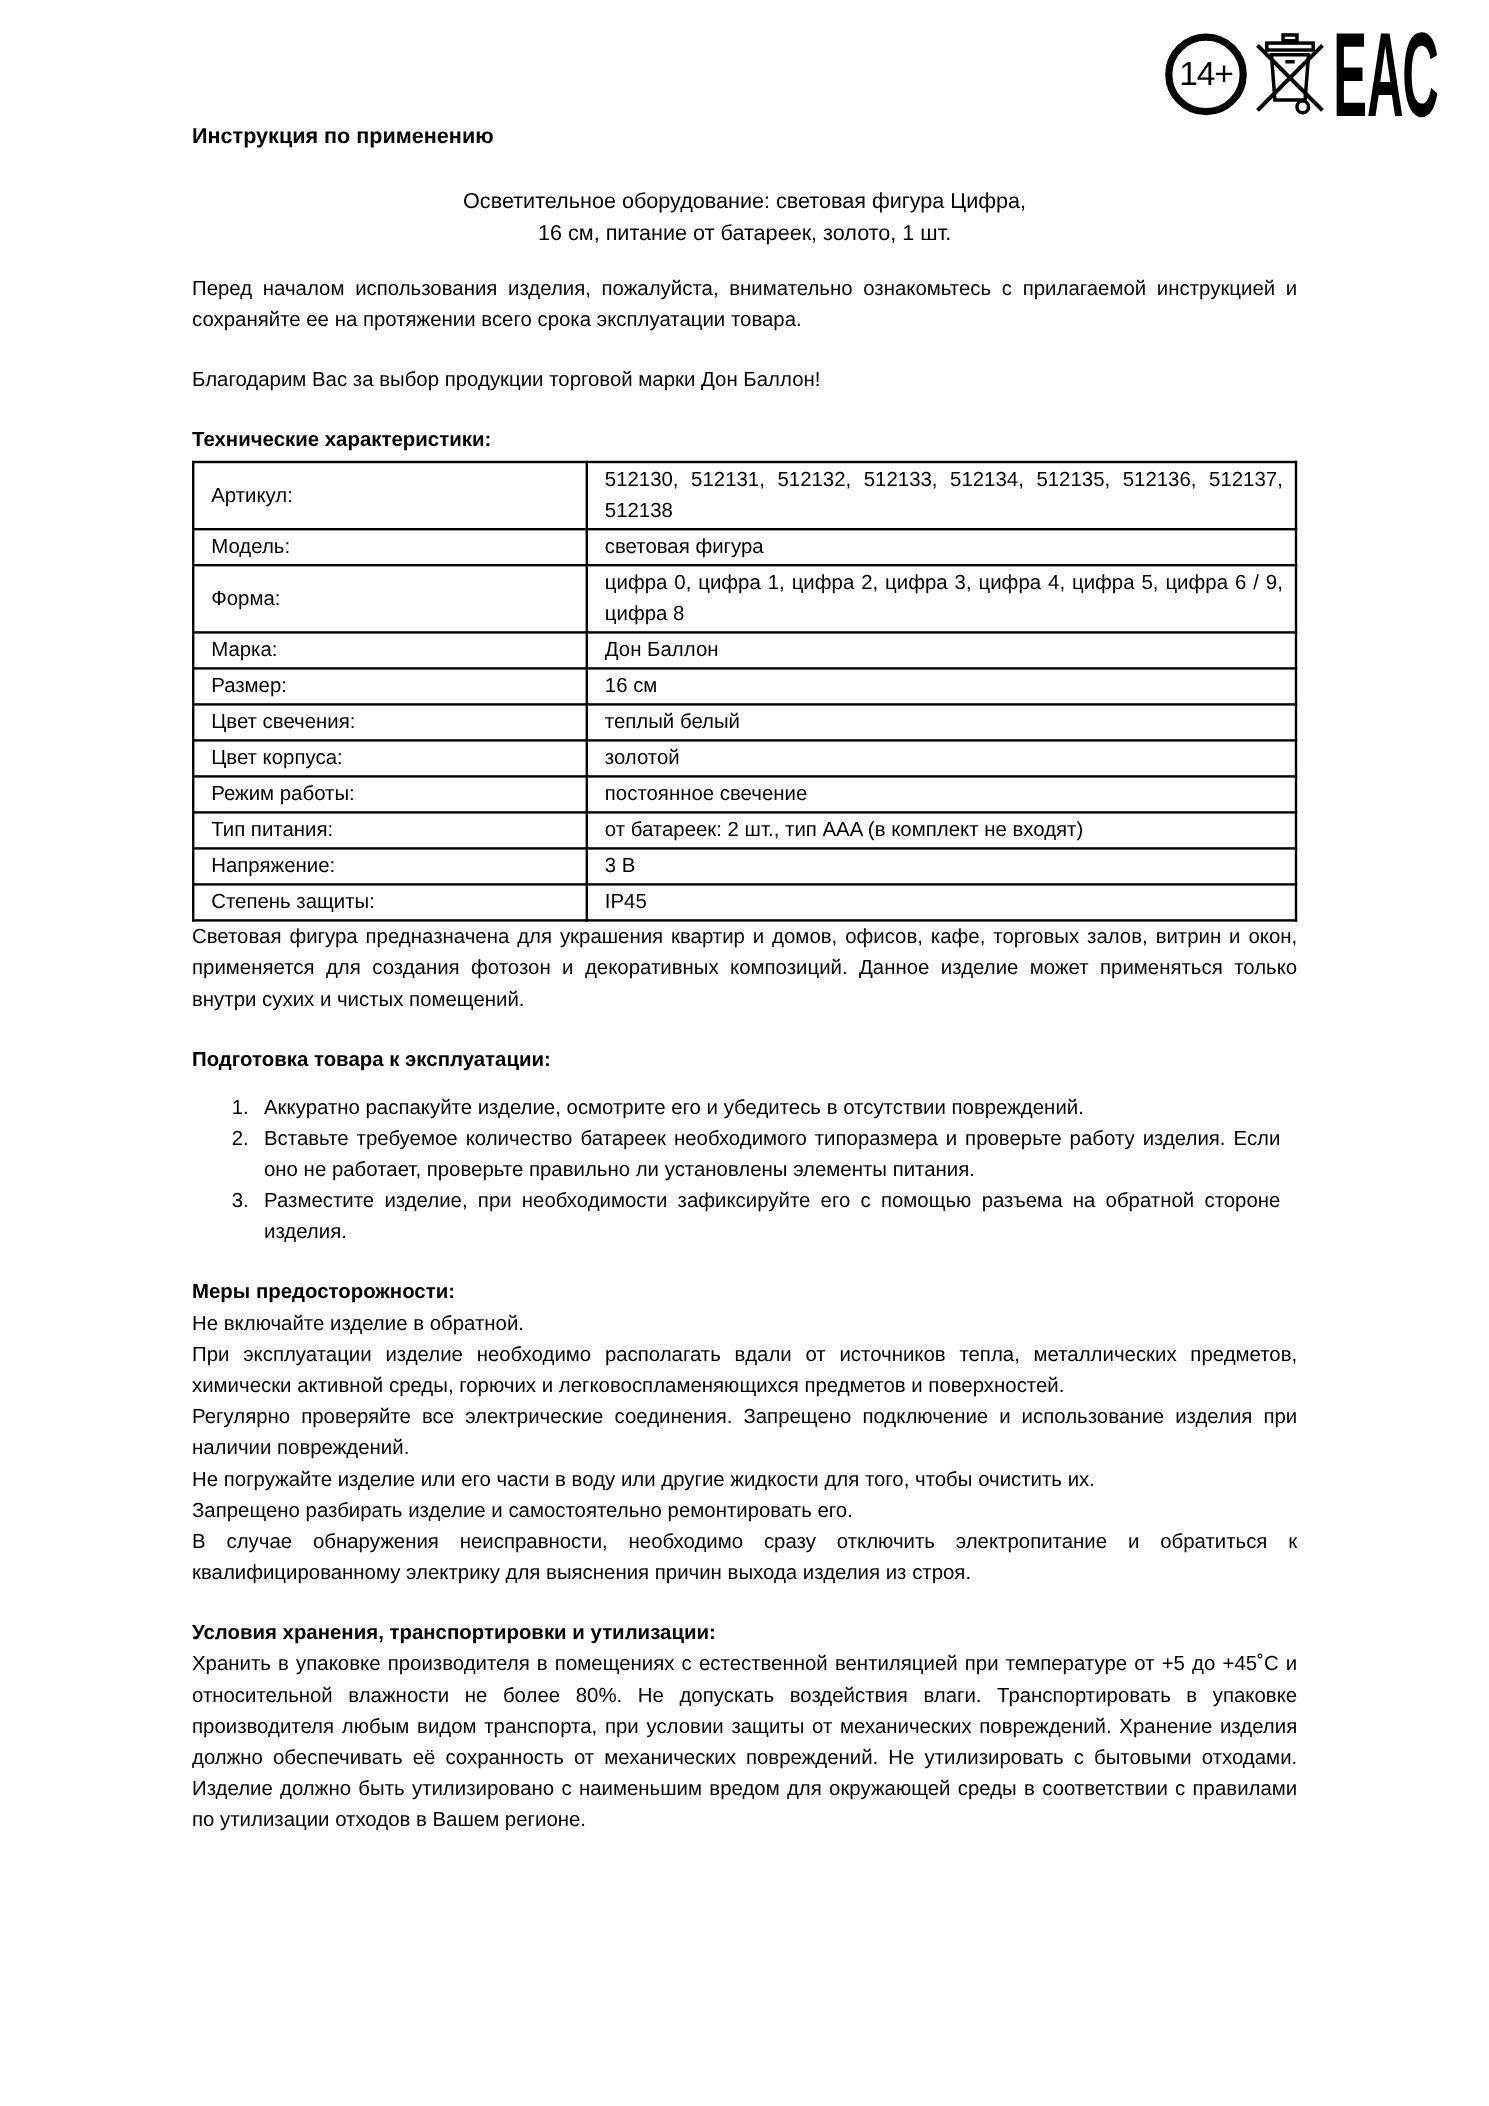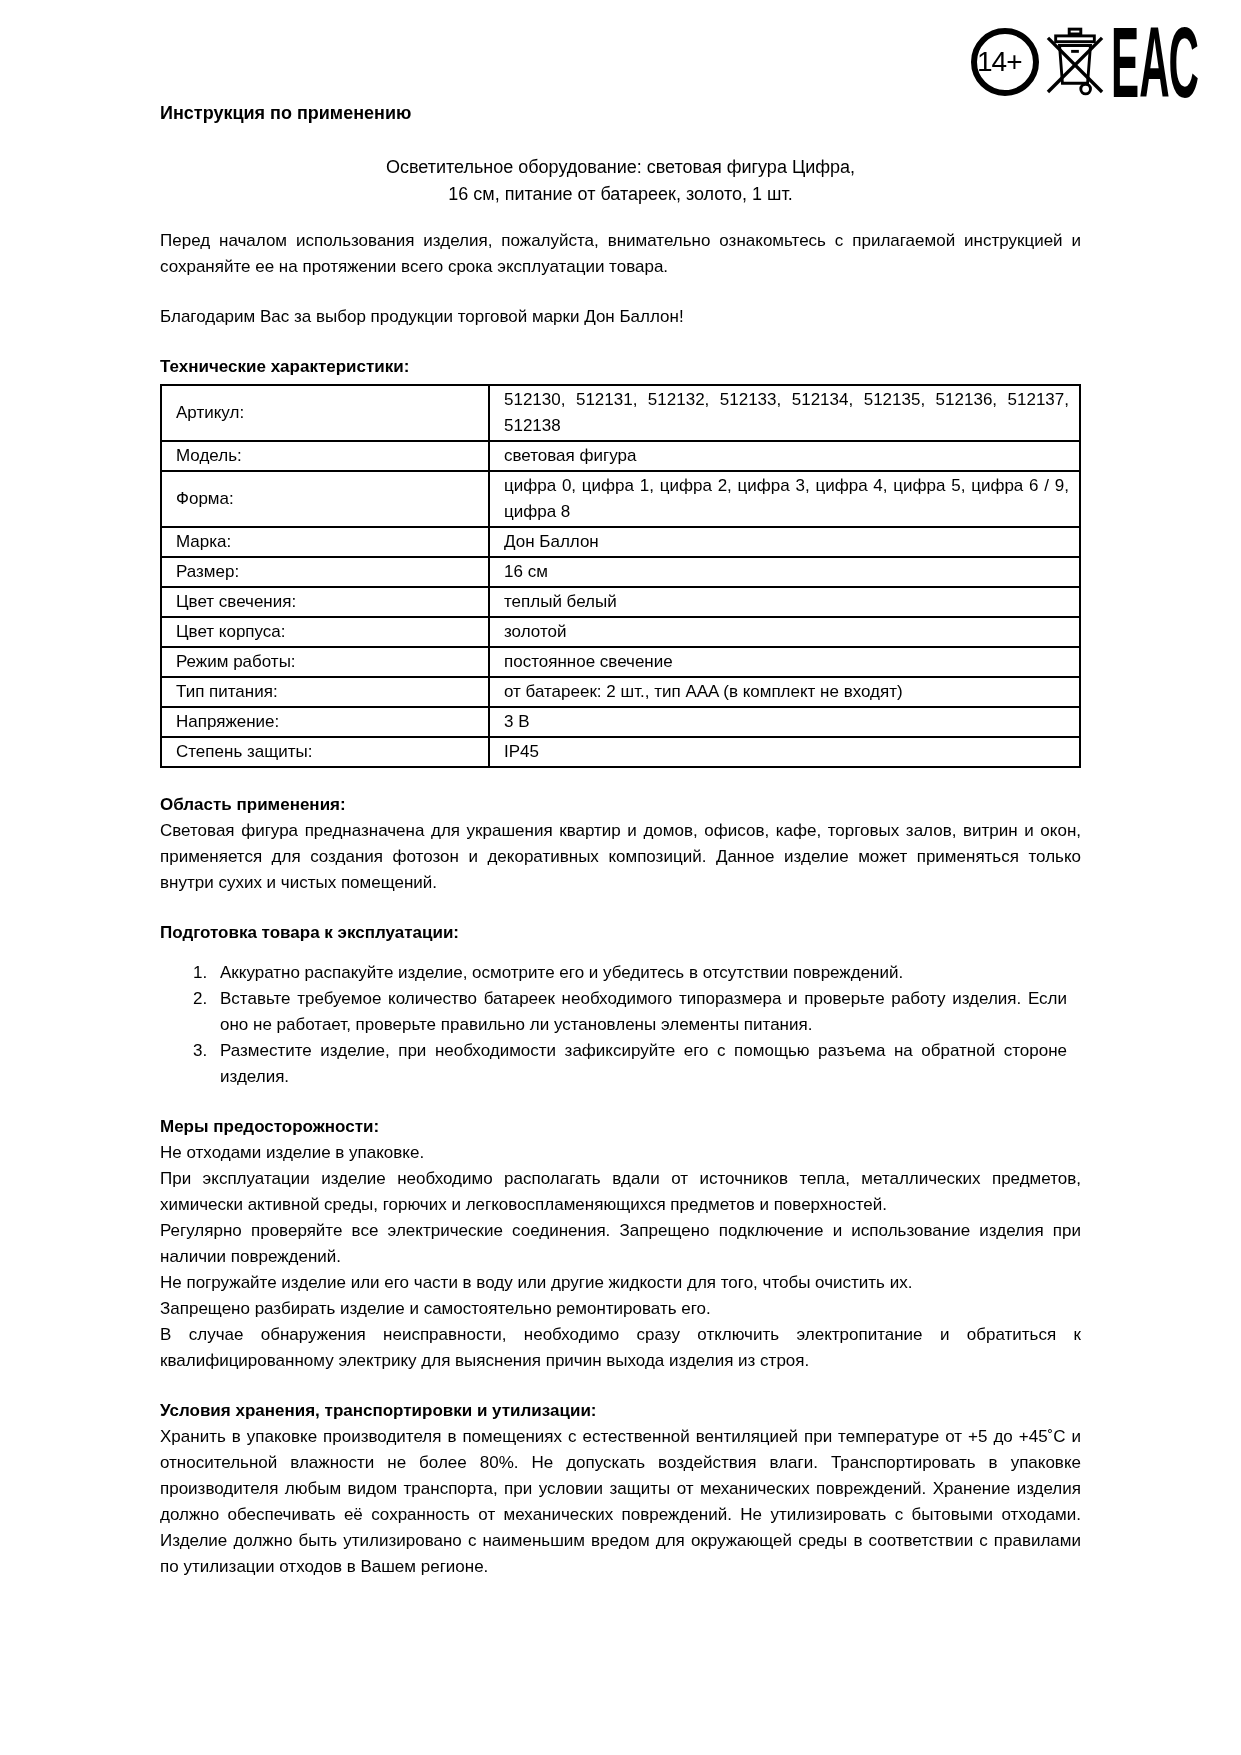--- a/index.html
+++ b/index.html
@@ -11,21 +11,21 @@
   .page {
     position: relative; width: 1241px; height: 1755px;
     box-sizing: border-box; padding: 100px 160px 0 160px;
   }
   .top-icons {
     position: absolute; top: 24px; right: 42px;
     display: flex; align-items: center; gap: 7px; height: 76px;
   }
   .age-badge {
     width: 56px; height: 56px; border: 6px solid #000; border-radius: 50%;
-    display: flex; align-items: center; justify-content: flex-start;
+    display: flex; align-items: center; justify-content: center;
     font-size: 28px; line-height: 28px; letter-spacing: -1px; font-weight: 500;
   }
   .doc-title { margin: 0; text-align: left; font-size: 18px; font-weight: bold; line-height: 26px; }
   .product-name { margin: 28px 0 0 0; text-align: center; font-size: 18px; font-weight: normal; line-height: 27px; }
   .para { margin: 0; text-align: justify; }
   .mt { margin-top: 24px; }
   .mt-sm { margin-top: 20px; }
   h2.section-heading { margin: 24px 0 0 0; font-size: 17px; font-weight: bold; line-height: 26px; }
   table.specs {
     margin-top: 4px; width: 100%; border-collapse: collapse;
@@ -118,32 +118,31 @@
         <td class="spec-label-cell">Напряжение:</td>
         <td class="spec-value-cell">3 В</td>
       </tr>
       <tr>
         <td class="spec-label-cell">Степень защиты:</td>
         <td class="spec-value-cell">IP45</td>
       </tr>
     </tbody>
   </table>
 
-  <h2 class="section-heading">Область применения:</h2>
   <p class="para">Световая фигура предназначена для украшения квартир и домов, офисов, кафе, торговых залов, витрин и окон, применяется для создания фотозон и декоративных композиций. Данное изделие может применяться только внутри сухих и чистых помещений.</p>
 
   <h2 class="section-heading">Подготовка товара к эксплуатации:</h2>
   <ol class="num-list">
     <li>Аккуратно распакуйте изделие, осмотрите его и убедитесь в отсутствии повреждений.</li>
     <li>Вставьте требуемое количество батареек необходимого типоразмера и проверьте работу изделия. Если оно не работает, проверьте правильно ли установлены элементы питания.</li>
     <li>Разместите изделие, при необходимости зафиксируйте его с помощью разъема на обратной стороне изделия.</li>
   </ol>
 
   <h2 class="section-heading">Меры предосторожности:</h2>
-  <p class="para">Не отходами изделие в упаковке.</p>
+  <p class="para">Не включайте изделие в обратной.</p>
   <p class="para">При эксплуатации изделие необходимо располагать вдали от источников тепла, металлических предметов, химически активной среды, горючих и легковоспламеняющихся предметов и поверхностей.</p>
   <p class="para">Регулярно проверяйте все электрические соединения. Запрещено подключение и использование изделия при наличии повреждений.</p>
   <p class="para">Не погружайте изделие или его части в воду или другие жидкости для того, чтобы очистить их.</p>
   <p class="para">Запрещено разбирать изделие и самостоятельно ремонтировать его.</p>
   <p class="para">В случае обнаружения неисправности, необходимо сразу отключить электропитание и обратиться к квалифицированному электрику для выяснения причин выхода изделия из строя.</p>
 
   <h2 class="section-heading">Условия хранения, транспортировки и утилизации:</h2>
   <p class="para">Хранить в упаковке производителя в помещениях с естественной вентиляцией при температуре от +5 до +45˚С и относительной влажности не более 80%. Не допускать воздействия влаги. Транспортировать в упаковке производителя любым видом транспорта, при условии защиты от механических повреждений. Хранение изделия должно обеспечивать её сохранность от механических повреждений. Не утилизировать с бытовыми отходами. Изделие должно быть утилизировано с наименьшим вредом для окружающей среды в соответствии с правилами по утилизации отходов в Вашем регионе.</p>
 
 </div>

